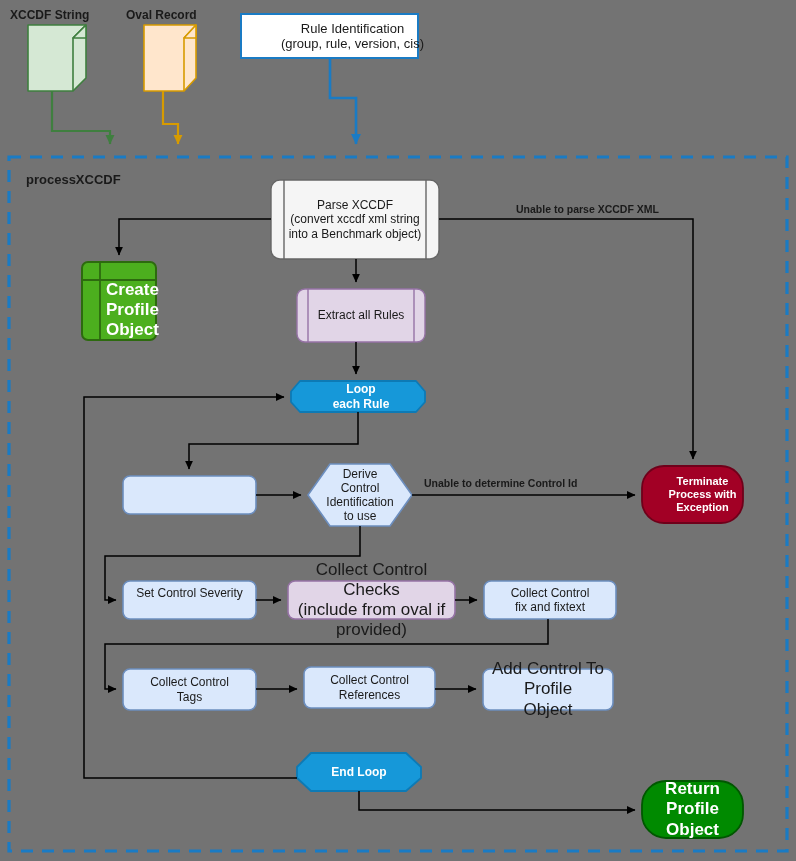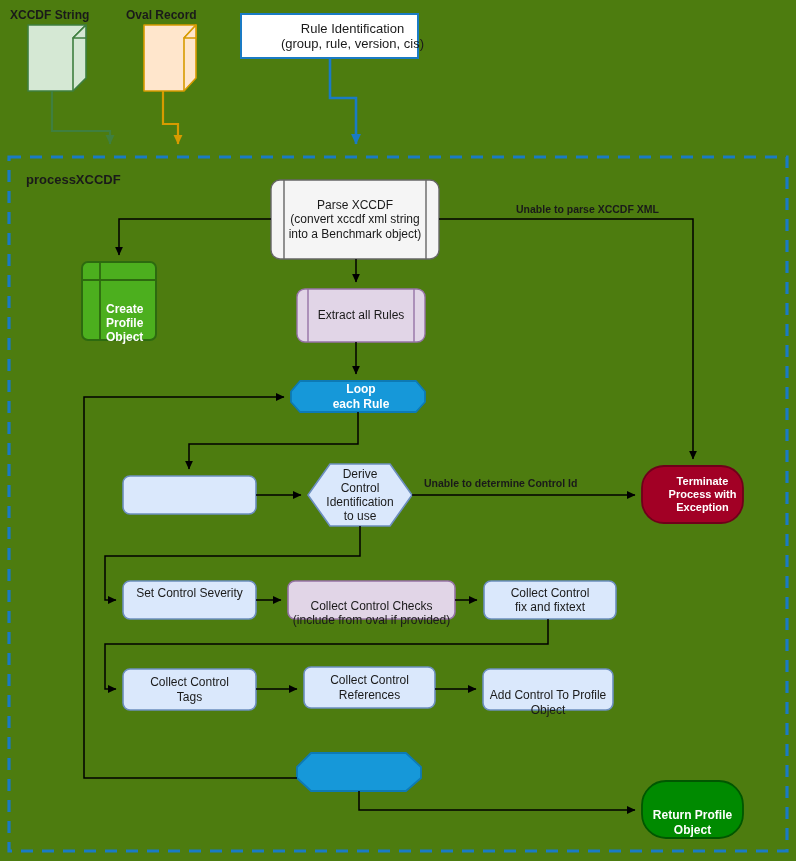--- a/index.html
+++ b/index.html
@@ -7,21 +7,21 @@
     padding: 0;
     background: #ffffff;
   }
   body {
     font-family: "Liberation Sans", sans-serif;
   }
   #canvas {
     position: relative;
     width: 796px;
     height: 861px;
-    background: #4d7c0f;
+    background: #737373;
     overflow: hidden;
   }
   #svg-layer {
     position: absolute;
     left: 0;
     top: 0;
     width: 796px;
     height: 861px;
   }
   .node-label {
@@ -52,21 +52,21 @@
   .group-label {
     position: absolute;
     font-size: 13px;
     font-weight: bold;
     color: #1a1a1a;
     white-space: nowrap;
   }
   .t-dark { color: #1a1a1a; }
   .t-light { color: #ffffff; }
   .fs11 { font-size: 11px; }
-  .fs115 { font-size: 12px; margin-top: 13px; }
+  .fs115 { font-size: 17px; }
   .fs12 { font-size: 12px; }
   .fs13 { font-size: 13px; padding-left: 23px; }
   .bold { font-weight: bold; }
 </style>
 </head>
 <body>
 
 <div id="canvas">
 
   <svg id="svg-layer" viewBox="0 0 796 861">
@@ -228,20 +228,21 @@
 
   <div class="node-label fs12 t-dark" style="left:123px; top:669px; width:133px; height:41px;">Collect Control
 Tags</div>
 
   <div class="node-label fs12 t-dark" style="left:304px; top:667px; width:131px; height:41px;">Collect Control
 References</div>
 
   <div class="node-label fs115 t-dark" style="left:483px; top:669px; width:130px; height:41px;">Add Control To Profile
 Object</div>
 
+  <div class="node-label fs12 bold t-light" style="left:297px; top:753px; width:124px; height:38px;">End Loop</div>
 
   <div class="node-label fs115 bold t-light" style="left:642px; top:781px; width:101px; height:57px;">Return Profile
 Object</div>
 
   <div class="edge-label" style="left:516px; top:203px;">Unable to parse XCCDF XML</div>
 
   <div class="edge-label" style="left:424px; top:477px;">Unable to determine Control Id</div>
 
 </div>
 

